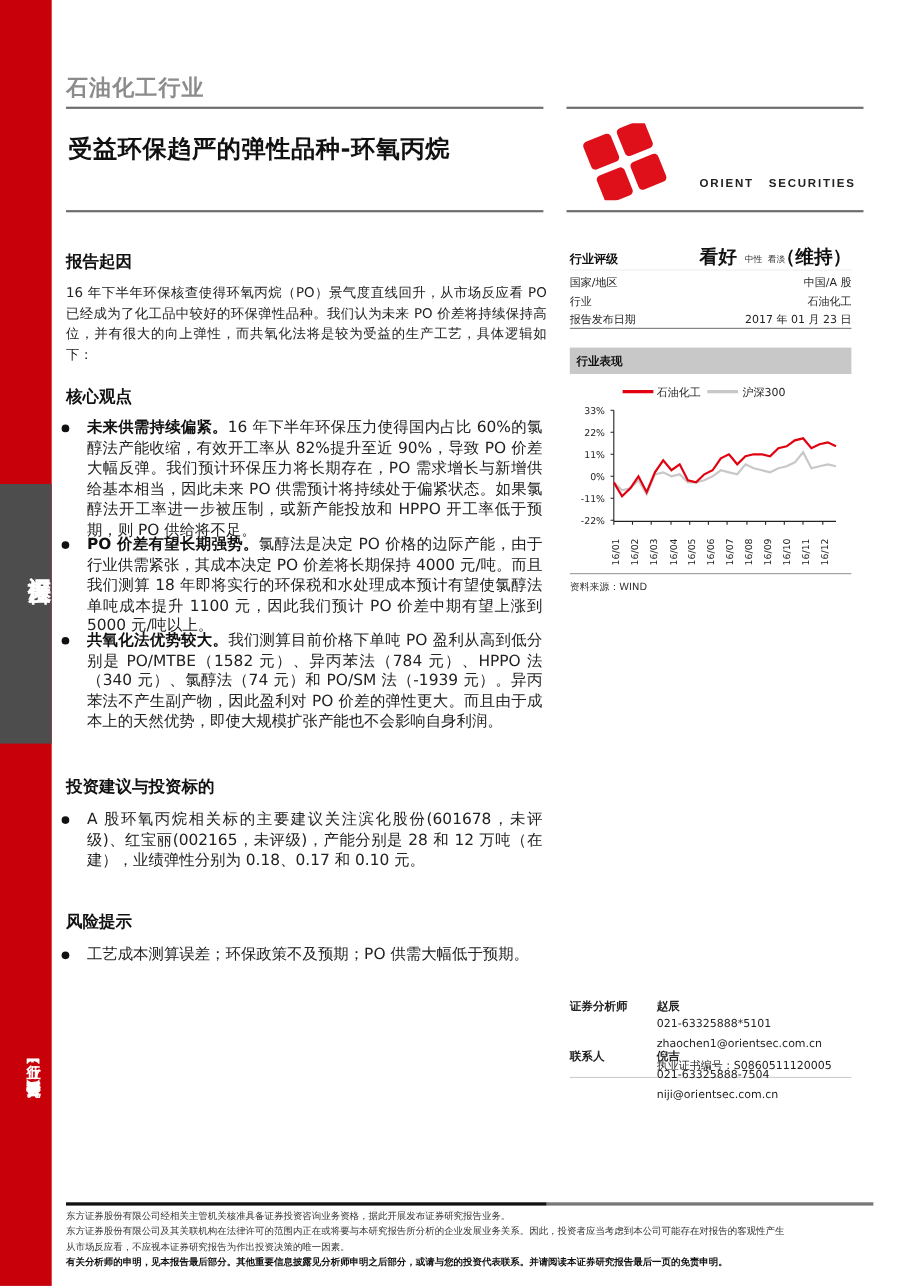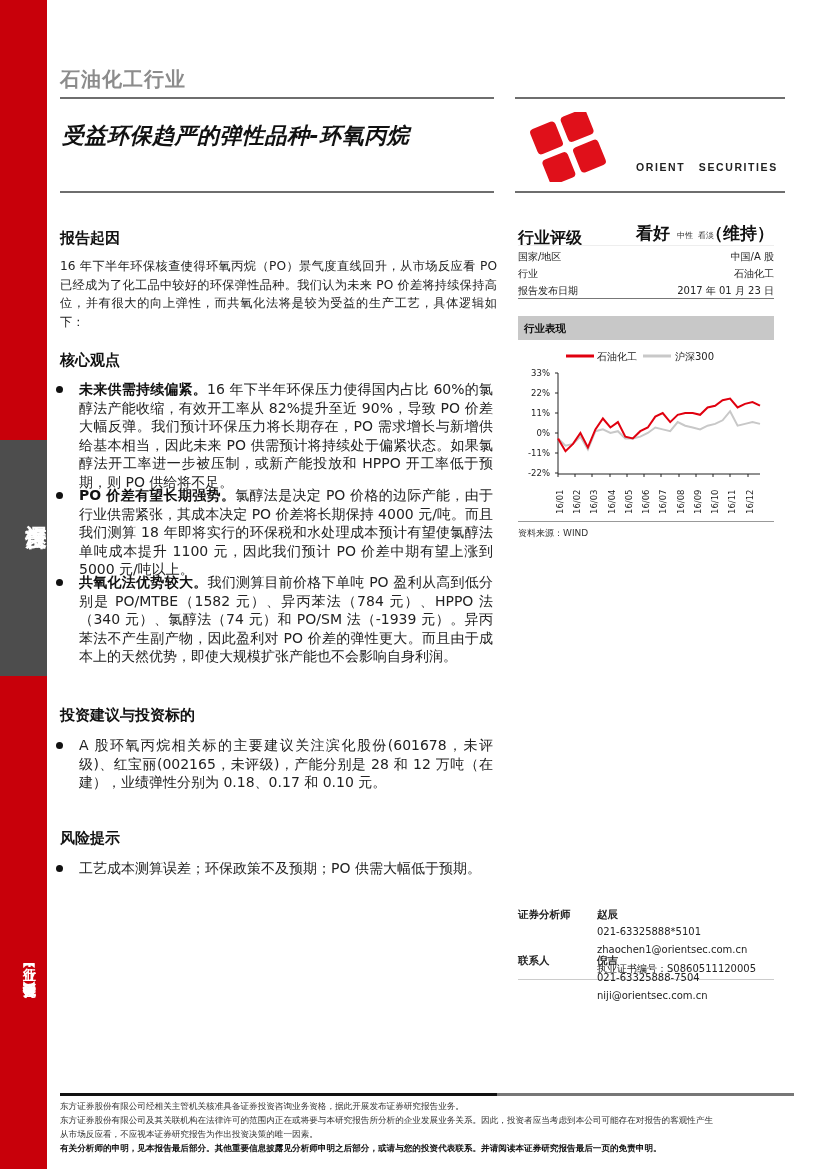--- a/index.html
+++ b/index.html
@@ -8,40 +8,40 @@
 
   
   .side-band { position: absolute; left: 0; top: 0; width: 47px; height: 1169px; background: #c8000a; }
   .side-grey { position: absolute; left: 0; top: 440px; width: 47px; height: 236px; background: #4d4d4d; }
   .side-grey-text { position: absolute; left: 0; top: 508px; width: 47px; text-align: center; color: #fff; font-weight: bold; font-size: 21px; line-height: 23px; writing-mode: vertical-rl; text-orientation: upright; letter-spacing: 1px; display:flex; justify-content:center; align-items:flex-start; }
   .side-red-text { position: absolute; left: 11px; top: 958px; width: 26px; color: #fff; font-weight: bold; font-size: 13px; line-height: 15px; writing-mode: vertical-rl; text-orientation: upright; }
 
   
   .industry { position: absolute; left: 60px; top: 66px; font-size: 20px; color: #8c8c8c; font-weight: bold; letter-spacing: 1px; }
   .hr-left-1 { position: absolute; left: 60px; top: 97px; width: 434px; height: 2px; background: #6e6e6e; }
-  .title { position: absolute; left: 62px; top: 121px; font-size: 22px; font-weight: bold; color: #111; letter-spacing: 0.5px; font-style: italic; }
+  .title { position: absolute; left: 62px; top: 121px; font-size: 22px; font-weight: bold; color: #111; letter-spacing: 0.5px; }
   .hr-left-2 { position: absolute; left: 60px; top: 191px; width: 434px; height: 2px; background: #6e6e6e; }
 
   .hr-right-1 { position: absolute; left: 515px; top: 97px; width: 270px; height: 2px; background: #6e6e6e; }
   .hr-right-2 { position: absolute; left: 515px; top: 191px; width: 270px; height: 2px; background: #6e6e6e; }
   .logo { position: absolute; left: 528px; top: 112px; width: 240px; height: 70px; }
   .logo-cn { position: absolute; left: 106px; top: 2px; font-size: 34px; font-weight: bold; color: #222; letter-spacing: 2px; }
   .logo-en { position: absolute; left: 108px; top: 49px; font-size: 10.5px; font-weight: bold; color: #222; letter-spacing: 1.6px; font-family: "Liberation Sans", sans-serif; }
 
   
   .h2 { position: absolute; left: 60px; font-size: 15px; font-weight: bold; color: #111; }
   .para { position: absolute; left: 60px; width: 437px; font-size: 12.2px; line-height: 18.5px; color: #222; text-align: justify; }
   .bullet { position: absolute; left: 56px; width: 437px; font-size: 14px; line-height: 18.6px; color: #222; }
   .bullet .dot { position: absolute; left: 0; top: 6px; width: 7px; height: 7px; border-radius: 50%; background: #111; }
   .bullet .btext { margin-left: 23px; text-align: justify; }
   .bullet b { font-weight: bold; color: #111; }
 
   
   .rating-row { position: absolute; left: 518px; top: 222px; width: 256px; height: 22px; }
-  .rating-label { position: absolute; left: 0; top: 6px; font-size: 16px; font-weight: bold; }
+  .rating-label { position: absolute; left: 0; top: 6px; font-size: 11px; font-weight: bold; }
   .rating-main { position: absolute; left: 118px; top: 0px; font-size: 17px; font-weight: bold; }
   .rating-sub1 { position: absolute; left: 159px; top: 8px; font-size: 8px; color: #333; }
   .rating-sub2 { position: absolute; left: 180px; top: 8px; font-size: 8px; color: #333; }
   .rating-keep { position: absolute; right: 0; top: 0px; font-size: 17px; font-weight: bold; }
   .info-row { position: absolute; left: 518px; width: 256px; font-size: 10px; color: #222; height: 16px; }
   .info-row .k { position: absolute; left: 0; }
   .info-row .v { position: absolute; right: 0; }
   .info-hr { position: absolute; left: 518px; top: 298px; width: 256px; height: 1px; background: #777; }
   .perf-bar { position: absolute; left: 518px; top: 316px; width: 256px; height: 24px; background: #c8c8c8; }
   .perf-bar span { position: absolute; left: 6px; top: 6px; font-size: 10.5px; font-weight: bold; }

